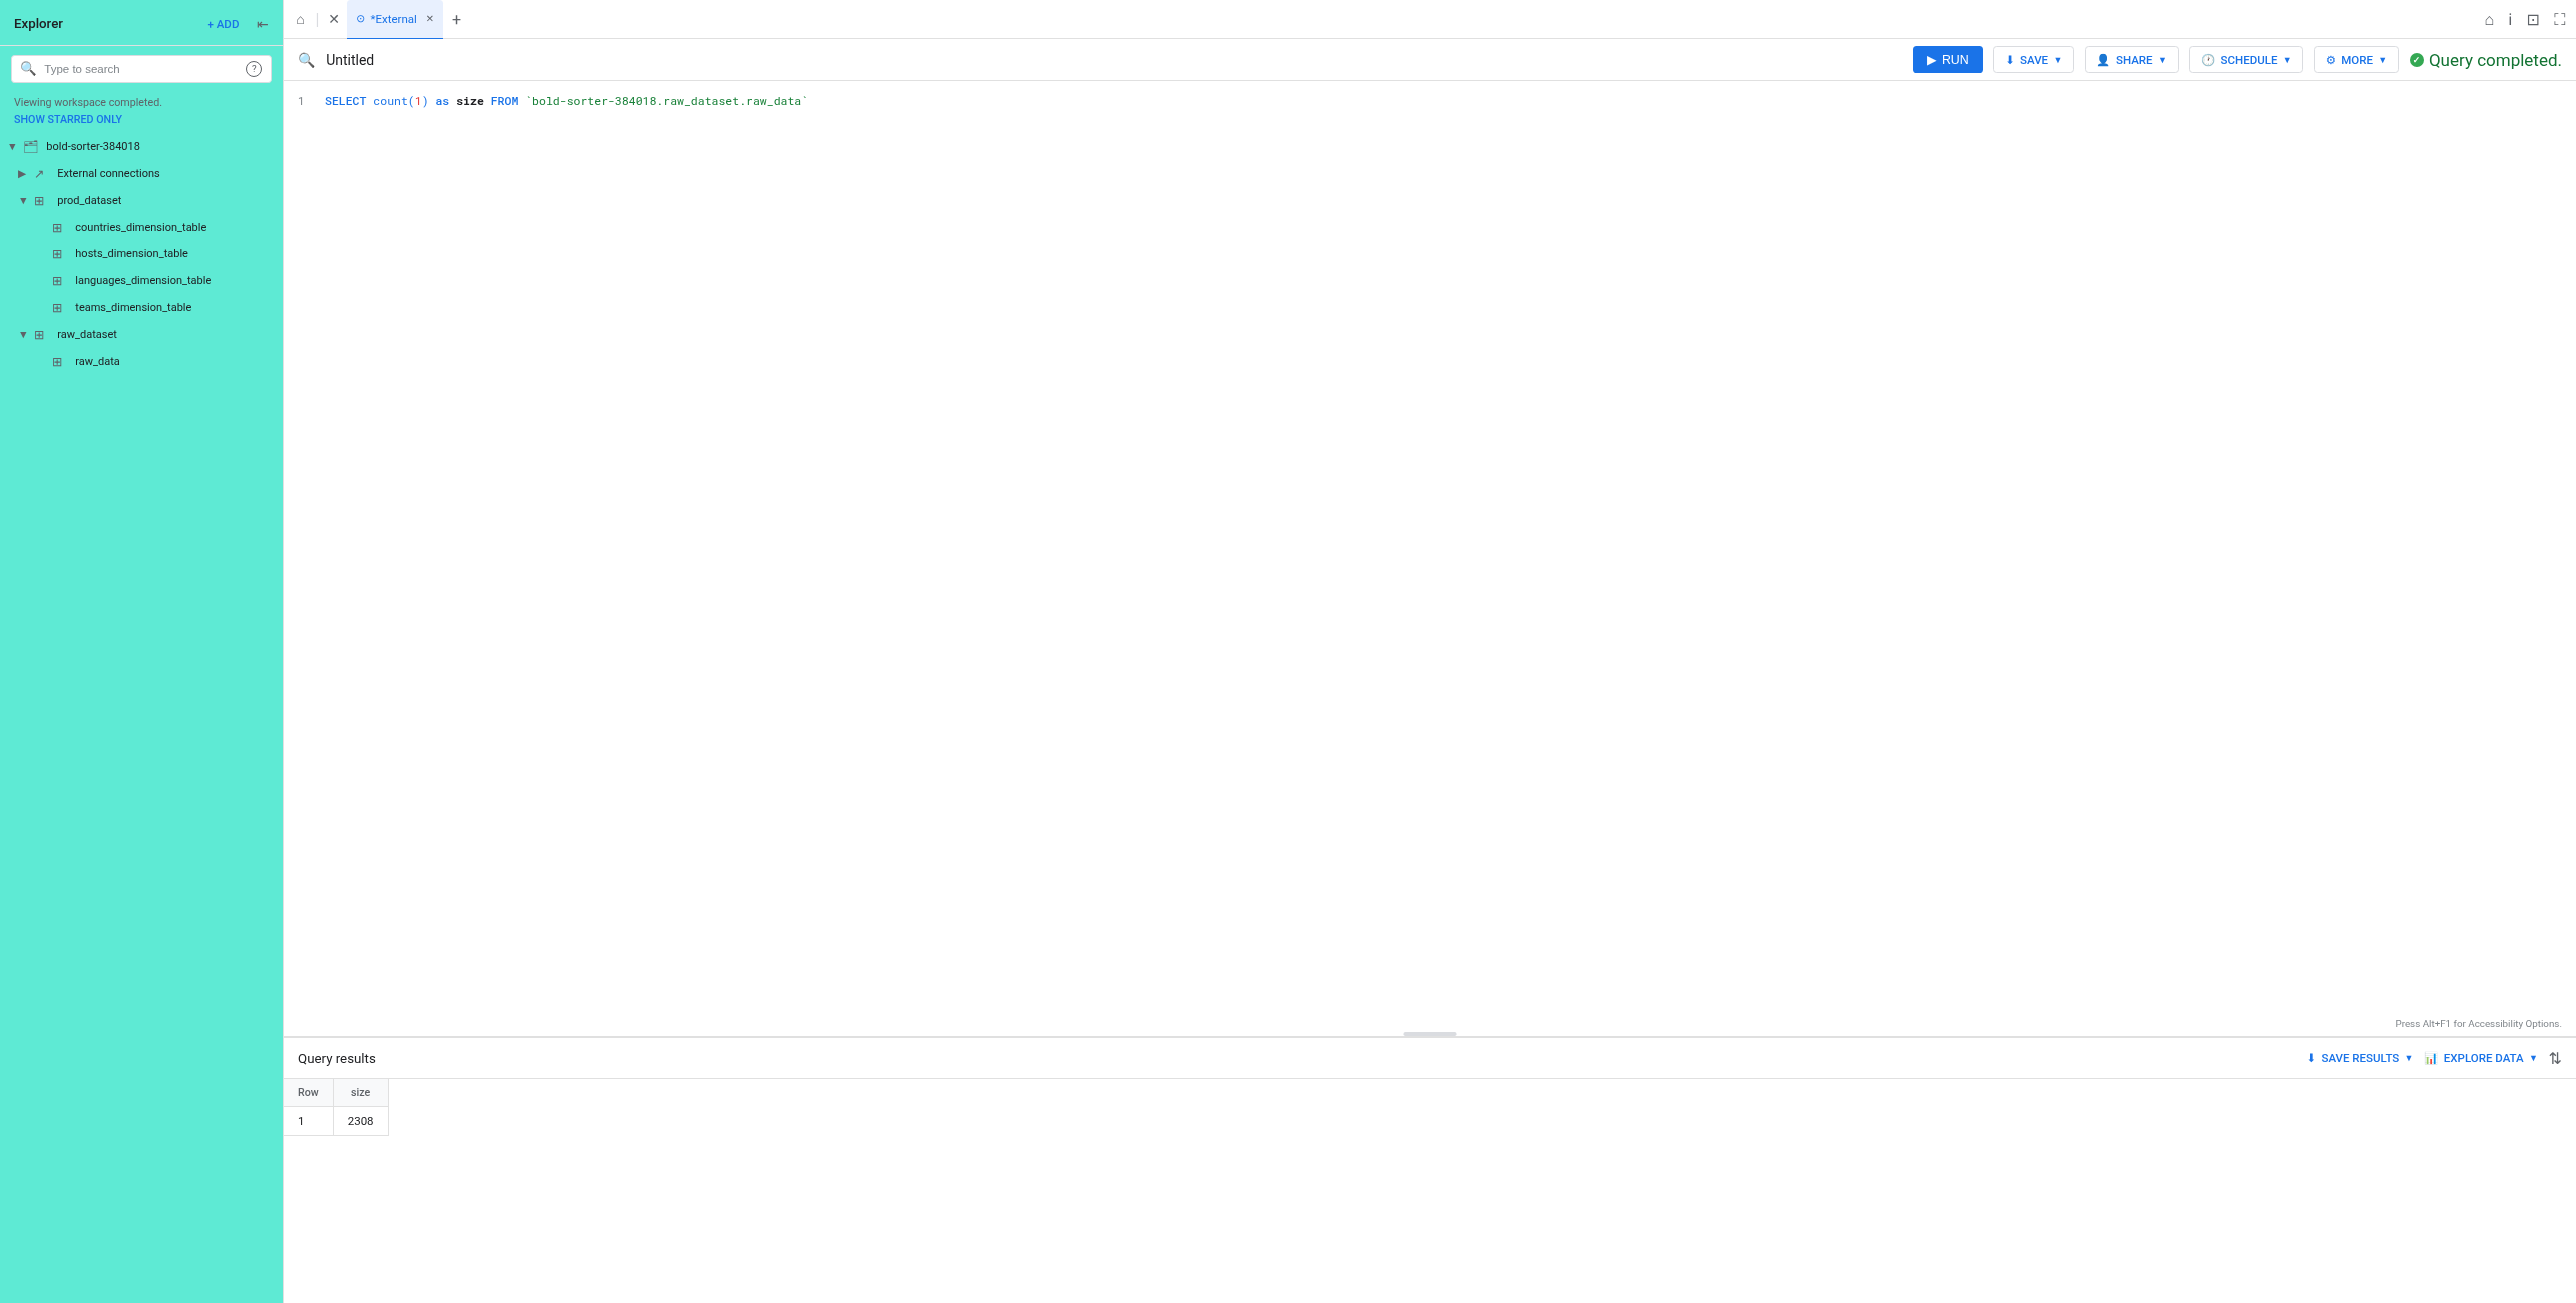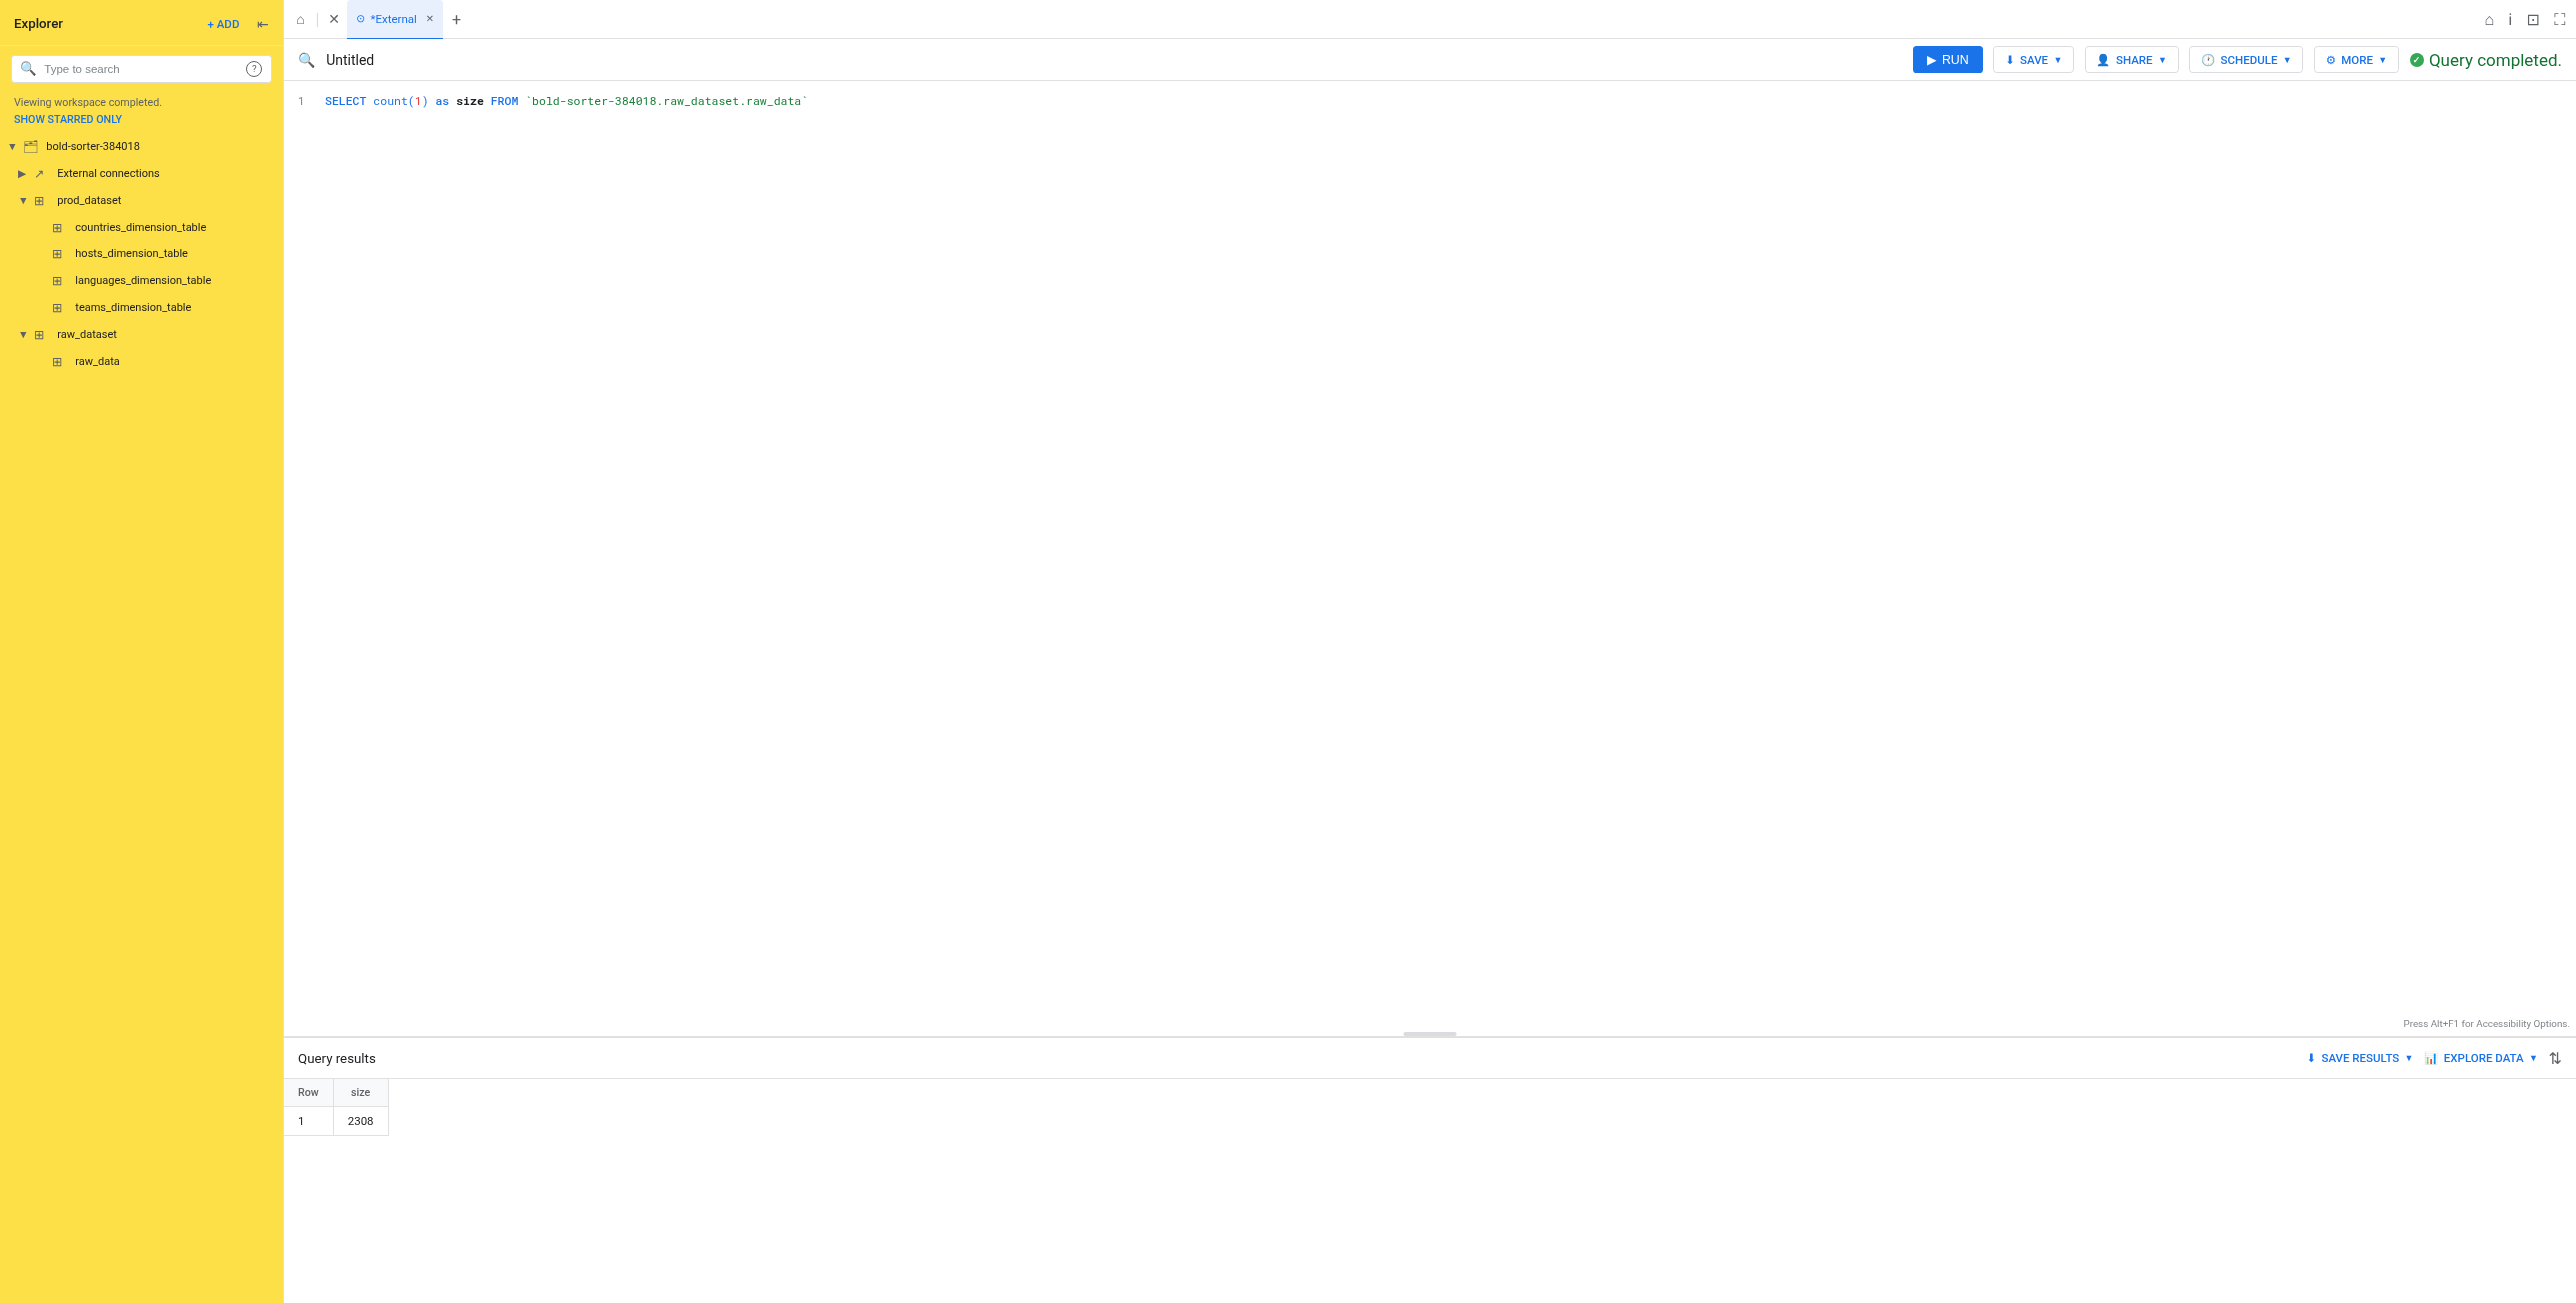--- a/index.html
+++ b/index.html
@@ -1,20 +1,20 @@
 <!DOCTYPE html>
 <html style="font-size:14px"><head>
   <meta charset="utf-8">
   <style>
     * { box-sizing: border-box; margin: 0; padding: 0; }
     body { font-family: 'Google Sans', Roboto, Arial, sans-serif; font-size: 11.5px; background: #f8f9fa; color: #202124; overflow: hidden; }
 
     
     .app { display: flex; height: 100vh; width: 100vw; }
-    .sidebar { width: 284px; min-width: 284px; background: #fde047; border-right: 0.9px solid #e0e0e0; display: flex; flex-direction: column; overflow: hidden; }
+    .sidebar { width: 284px; min-width: 284px; background: #5eead4; border-right: 0.9px solid #e0e0e0; display: flex; flex-direction: column; overflow: hidden; }
     .main { flex: 1; display: flex; flex-direction: column; overflow: hidden; }
 
     
     .sidebar-header { display: flex; align-items: center; justify-content: space-between; padding: 12.4px 10.7px 9px 14px; border-bottom: 0.9px solid #e0e0e0; }
     .sidebar-title { font-size: 13.3px; font-weight: 500; color: #202124; }
     .sidebar-header-actions { display: flex; align-items: center; gap: 7px; }
     .add-btn { display: flex; align-items: center; gap: 3.6px; color: #1a73e8; font-size: 11.5px; font-weight: 500; cursor: pointer; padding: 3.6px 7px; border-radius: 3.6px; }
     .collapse-btn { color: #5f6368; cursor: pointer; padding: 3.6px; border-radius: 3.6px; font-size: 14px; }
 
     
@@ -63,21 +63,21 @@
     .status-badge { display: flex; align-items: center; gap: 5.3px; color: #137333; font-size: 17px; margin-left: auto; }
     .status-dot { width: 14px; height: 14px; border-radius: 50%; background: #34a853; display: flex; align-items: center; justify-content: center; }
     .status-dot::after { content: '✓'; color: #fff; font-size: 9px; font-weight: bold; }
     .line-numbers { color: #80868b; display: inline-block; width: 27px; user-select: none; }
     .code-line { display: flex; align-items: flex-start; line-height: 1.6; }
     .kw { color: #1a73e8; font-weight: 500; }
     .fn { color: #1a73e8; }
     .num { color: #e53935; }
     .str { color: #188038; }
     .id { color: #202124; }
-    .accessibility-hint { position: absolute; bottom: 7px; right: 6px; color: #80868b; font-size: 9.8px; }
+    .accessibility-hint { position: absolute; bottom: 7px; right: 14px; color: #80868b; font-size: 9.8px; }
     .scrollbar-hint { position: absolute; bottom: 0; left: 50%; transform: translateX(-50%); width: 53px; height: 3.6px; background: #dadce0; border-radius: 1.8px; }
 
     
     .results-section { background: #fff; display: flex; flex-direction: column; flex: 1; border-top: 0.9px solid #e0e0e0; }
     .results-header { display: flex; align-items: center; padding: 10.7px 14px; border-bottom: 0.9px solid #e0e0e0; gap: 14px; }
     .results-title { font-size: 13.3px; font-weight: 400; color: #202124; flex: 1; }
     .results-actions { display: flex; align-items: center; gap: 10.7px; }
     .save-results-btn { display: flex; align-items: center; gap: 5.3px; color: #1a73e8; font-size: 11.5px; font-weight: 500; cursor: pointer; }
     .explore-btn { display: flex; align-items: center; gap: 5.3px; color: #1a73e8; font-size: 11.5px; font-weight: 500; cursor: pointer; }
     .expand-btn { color: #5f6368; cursor: pointer; font-size: 16px; }

